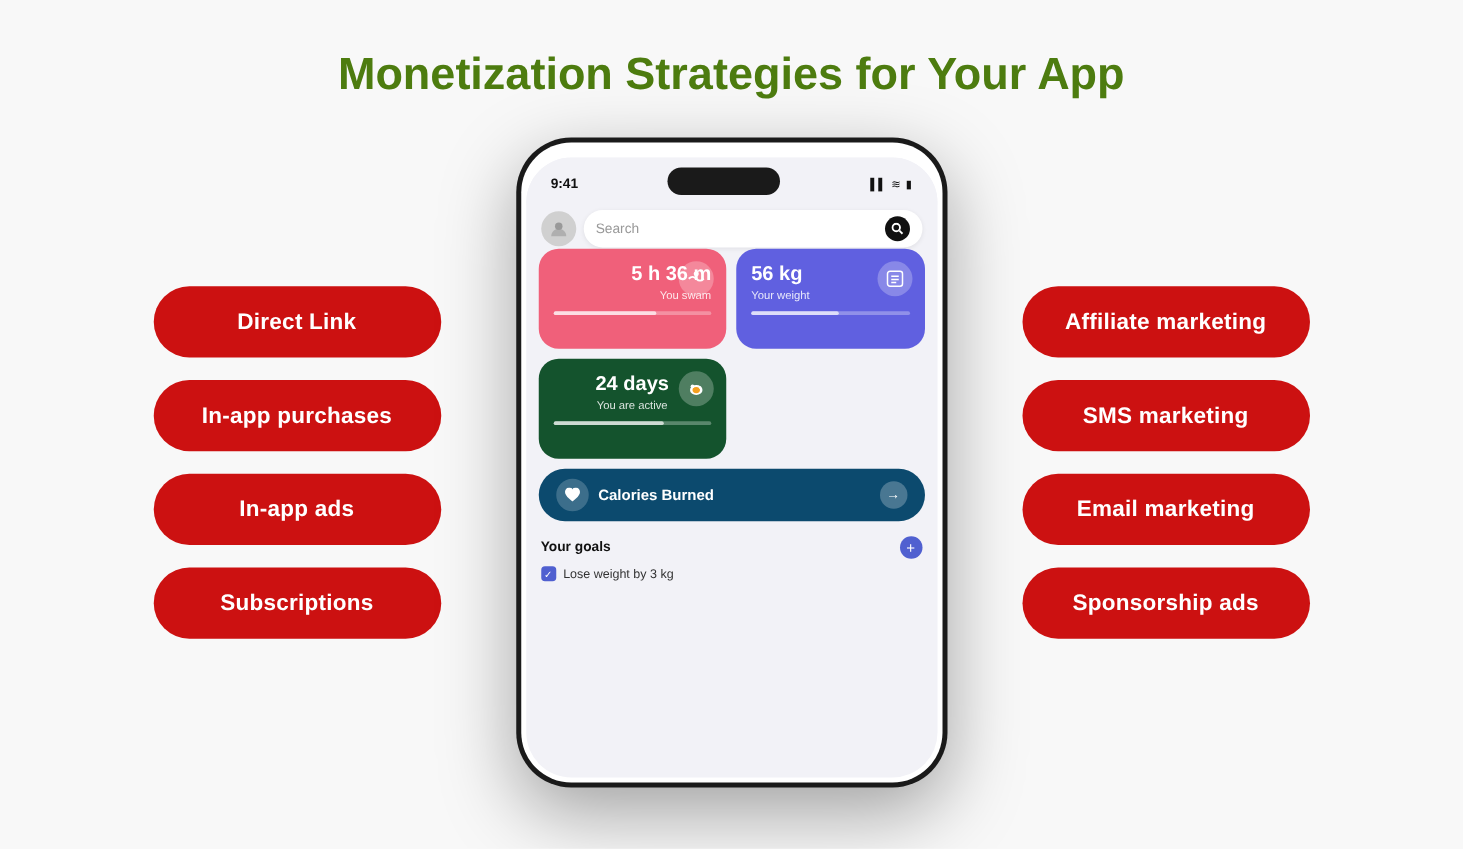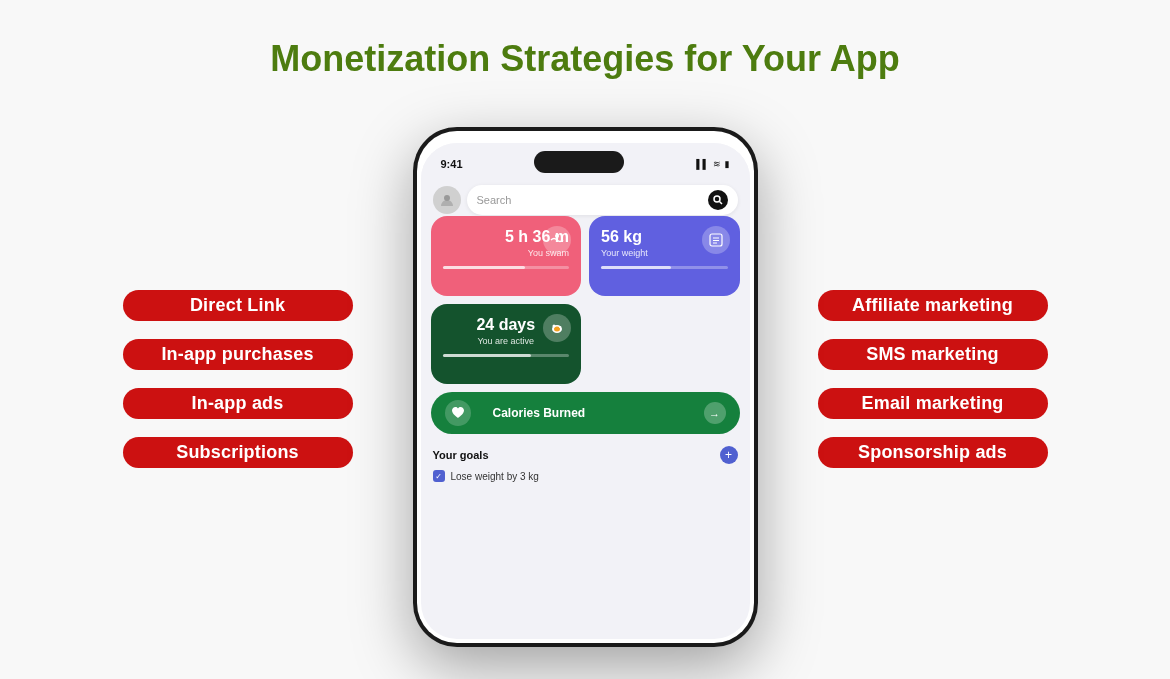--- a/index.html
+++ b/index.html
@@ -40,35 +40,34 @@
     }
     .right-buttons {
       align-items: flex-start;
       margin-left: 60px;
     }
     .pill-btn {
       background: #cc1111;
       color: #fff;
       border: none;
       border-radius: 50px;
-      padding: 5px 30px;
+      padding: 18px 30px;
       font-size: 18px;
       font-weight: 600;
       width: 230px;
       text-align: center;
       cursor: pointer;
       letter-spacing: 0.2px;
     }
 
     
     .phone-wrapper {
       position: relative;
       width: 345px;
       height: 520px;
-      margin-top: 17px;
     }
     .phone-outer {
       width: 345px;
       height: 520px;
       background: #1a1a1a;
       border-radius: 44px;
       position: relative;
       box-shadow: 0 20px 60px rgba(0,0,0,0.35);
       overflow: hidden;
     }
@@ -213,26 +212,26 @@
     }
     .card-progress-fill {
       height: 100%;
       border-radius: 2px;
       background: rgba(255,255,255,0.7);
     }
 
     
     .calories-row {
       margin: 0 10px 8px;
-      background: #15803d;
+      background: #0c4a6e;
       border-radius: 50px;
       display: flex;
       align-items: center;
       padding: 8px 14px;
-      gap: 22px;
+      gap: 8px;
     }
     .calories-heart {
       width: 26px;
       height: 26px;
       background: rgba(255,255,255,0.2);
       border-radius: 50%;
       display: flex;
       align-items: center;
       justify-content: center;
       font-size: 12px;

